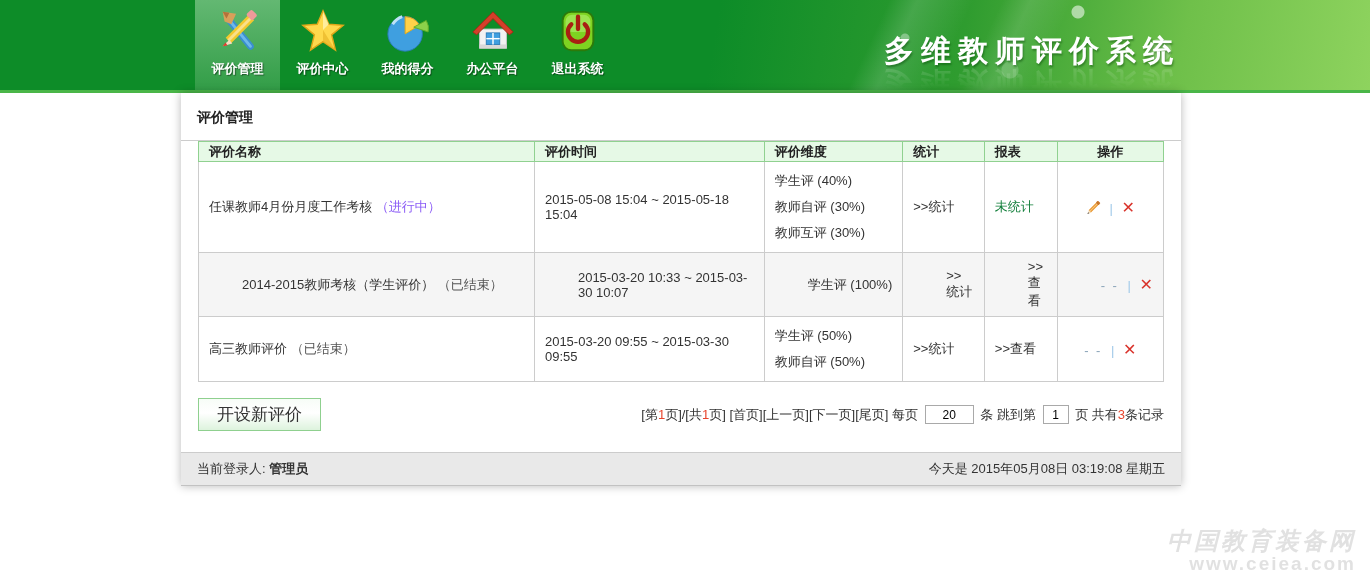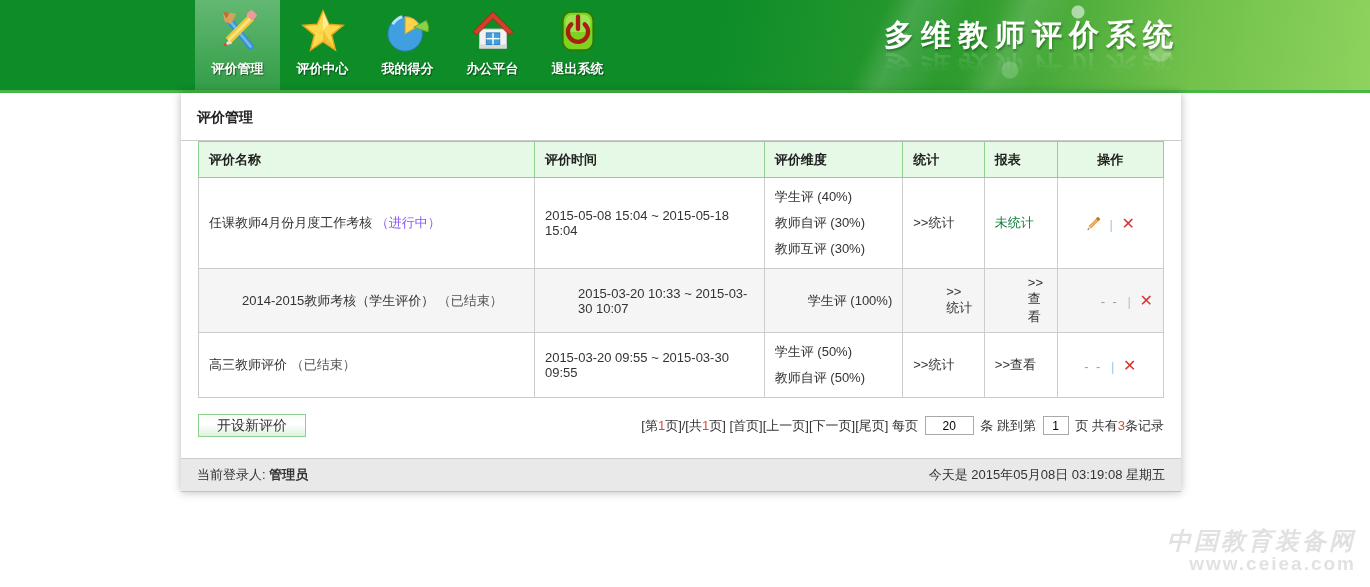--- a/index.html
+++ b/index.html
@@ -27,21 +27,21 @@
   }
   .nav-item.active {
     background:linear-gradient(180deg, rgba(170,220,175,0.55), rgba(120,190,130,0.35));
   }
   .nav-icon { width:46px; height:46px; display:block; }
   .nav-label {
     margin-top:6px; color:#fff; font-size:13px; font-weight:bold;
     text-shadow:1px 1px 1px rgba(0,0,0,0.45); white-space:nowrap;
   }
 
-  .brand { position:absolute; top:20px; right:190px; text-align:left; line-height:1; }
+  .brand { position:absolute; top:36px; right:190px; text-align:left; line-height:1; }
   .brand-title {
     display:block; color:#fff; font-size:30px; font-weight:bold; letter-spacing:7px;
     text-shadow:1px 2px 2px rgba(0,60,0,0.4); white-space:nowrap;
   }
   .brand-reflect {
     display:block; color:#fff; font-size:30px; font-weight:bold; letter-spacing:7px;
     transform:scaleY(-1); opacity:0.14; margin-top:2px; white-space:nowrap;
     -webkit-mask-image:linear-gradient(180deg, rgba(0,0,0,0) 30%, #000 100%);
     mask-image:linear-gradient(180deg, rgba(0,0,0,0) 30%, #000 100%);
   }
@@ -67,21 +67,21 @@
   .query-btn {
     margin-left:8px; height:23px; padding:0 10px; font-size:13px; color:#333;
     border:1px solid #7fc77f; cursor:pointer; font-family:inherit;
     background:linear-gradient(180deg, #ffffff 0%, #f2fbf2 55%, #d9f2d9 100%);
   }
 
   
   table.eval { width:966px; margin:0 17px; border-collapse:collapse; font-size:13px; color:#333; }
   table.eval th {
     background:#e6f9e6; border:1px solid #90d190; font-weight:bold; color:#222;
-    height:36px; text-align:left; padding:0 10px;
+    height:20px; text-align:left; padding:0 10px;
   }
   table.eval th.c-ops { text-align:center; }
   table.eval td { border:1px solid #ccc; padding:6px 10px; vertical-align:middle; background:#fff; }
   tr.alt td { background:#f5f5f5;padding-left:43px; }
   .c-name { width:345px; }
   .c-time { width:235px; }
   .c-dim  { width:133px; }
   .c-stat { width:82px; }
   .c-rep  { width:73px; }
   .c-ops  { width:98px; }
@@ -95,21 +95,21 @@
   .op-del { color:#d9332b; font-weight:bold; font-size:16px; cursor:pointer; }
   .op-dash { color:#8aa4b8; letter-spacing:2px; }
   .op-edit { cursor:pointer; display:inline-block; vertical-align:-3px; }
 
   
   .bottom-row {
     display:flex; align-items:center; justify-content:space-between;
     margin:16px 17px 0 17px;
   }
   .new-btn {
-    height:23px; padding:0 18px; font-size:14px; color:#333; cursor:pointer;
+    height:33px; padding:0 18px; font-size:17px; color:#333; cursor:pointer;
     border:1px solid #8fd08f; font-family:Liberation Serif, serif;
     background:linear-gradient(180deg, #f7fdf7 0%, #ffffff 45%, #ddf3dd 100%);
   }
   .pagination { font-size:13px; color:#333; white-space:nowrap; }
   .pagination .pg-link { cursor:pointer; }
   .pg-num { color:#e8442c; }
   .pg-input { width:49px; height:19px; border:1px solid #a9a9a9; font-size:12px;
     text-align:center; margin:0 3px; font-family:inherit; }
   .pg-input.small { width:26px; }
 

